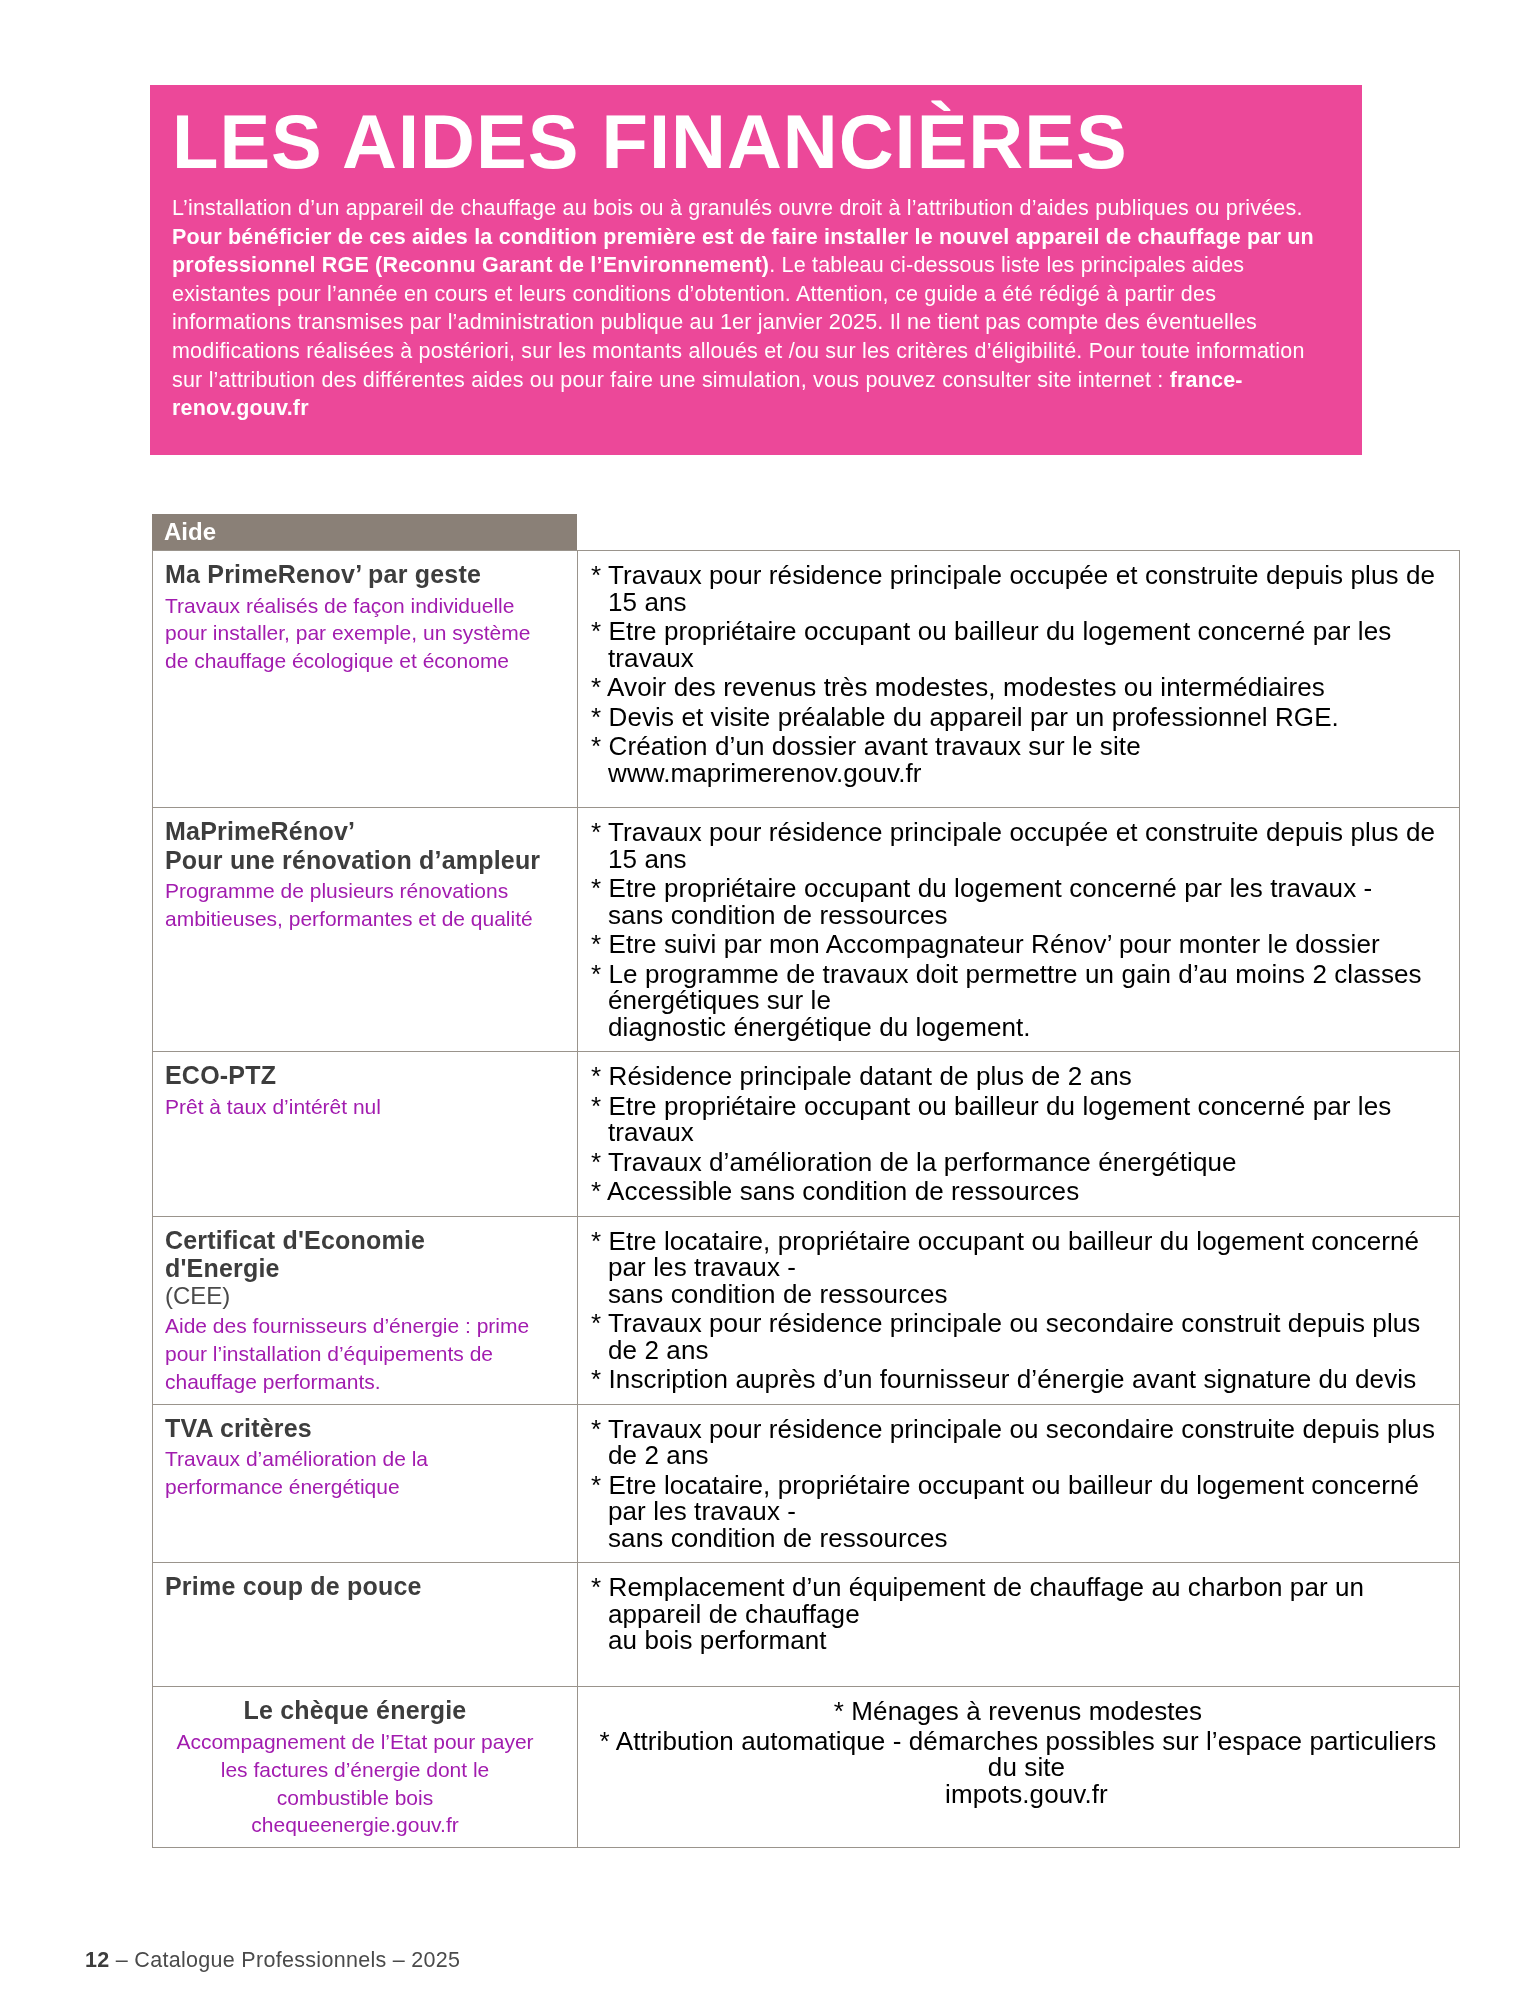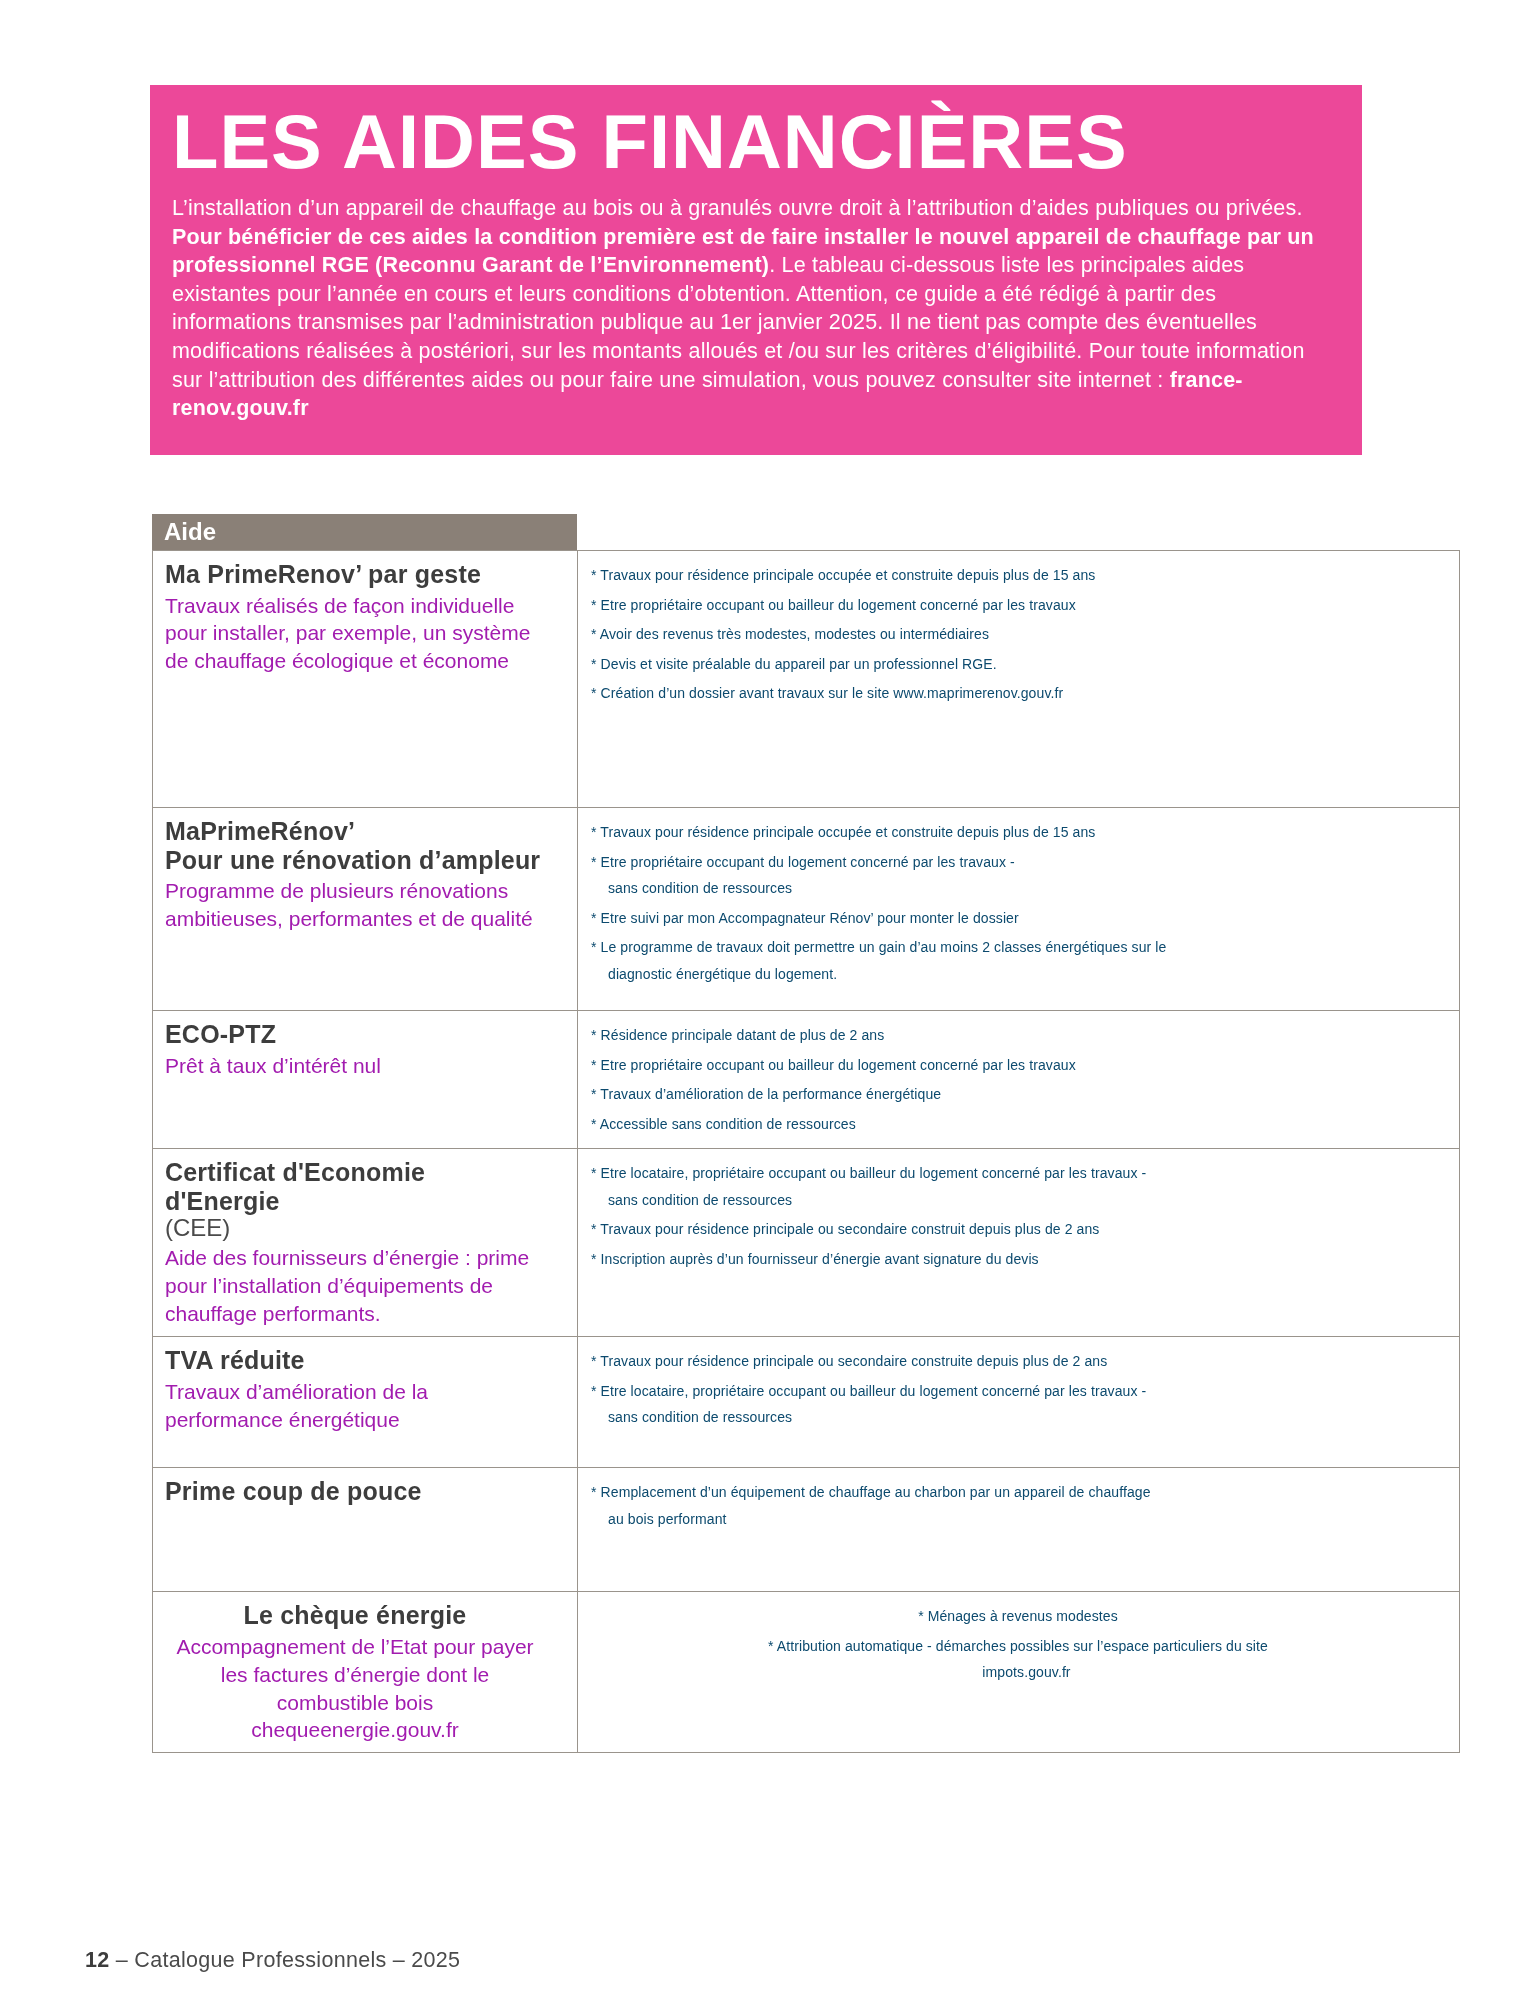--- a/index.html
+++ b/index.html
@@ -93,22 +93,22 @@
     line-height:1.1;
   }
   .aide-desc{
     font-size:21px;
     color:#a21caf;
     line-height:1.33;
     margin-top:3px;
     white-space:pre-line;
   }
   .cond-line{
-    font-size:14px;
-    color:#0c4a6e;
+    font-size:26px;
+    color:#000000;
     line-height:26.5px;
     margin-bottom:3px;
     padding-left:17px;
     text-indent:-17px;
     white-space:pre-line;
     letter-spacing:0.1px;
   }
 
   
   .footer{
@@ -186,21 +186,21 @@
     <div class="cell-cond">
       <div class="cond-line">* Etre locataire, propriétaire occupant ou bailleur du logement concerné par les travaux -
 sans condition de ressources</div>
       <div class="cond-line">* Travaux pour résidence principale ou secondaire construit depuis plus de 2 ans</div>
       <div class="cond-line">* Inscription auprès d’un fournisseur d’énergie avant signature du devis</div>
     </div>
   </div>
 
   <div class="trow" style="min-height:130px;">
     <div class="cell-aide">
-      <div class="aide-title">TVA réduite</div>
+      <div class="aide-title">TVA critères</div>
       <div class="aide-desc">Travaux d’amélioration de la performance énergétique</div>
     </div>
     <div class="cell-cond">
       <div class="cond-line">* Travaux pour résidence principale ou secondaire construite depuis plus de 2 ans</div>
       <div class="cond-line">* Etre locataire, propriétaire occupant ou bailleur du logement concerné par les travaux -
 sans condition de ressources</div>
     </div>
   </div>
 
   <div class="trow" style="min-height:123px;">

